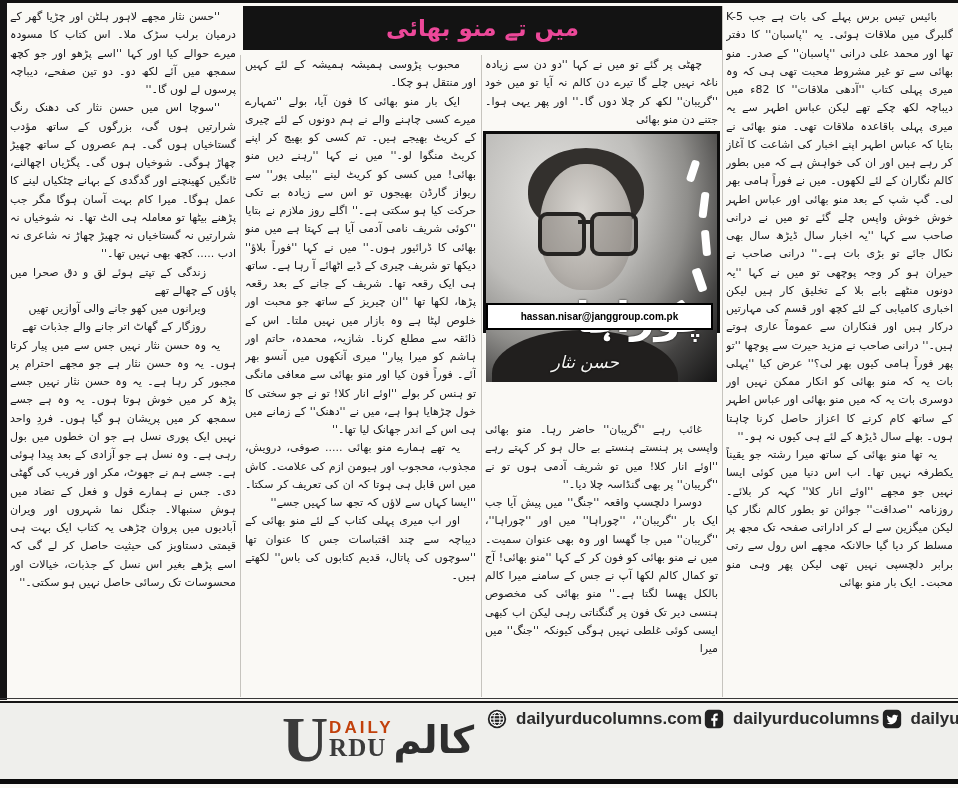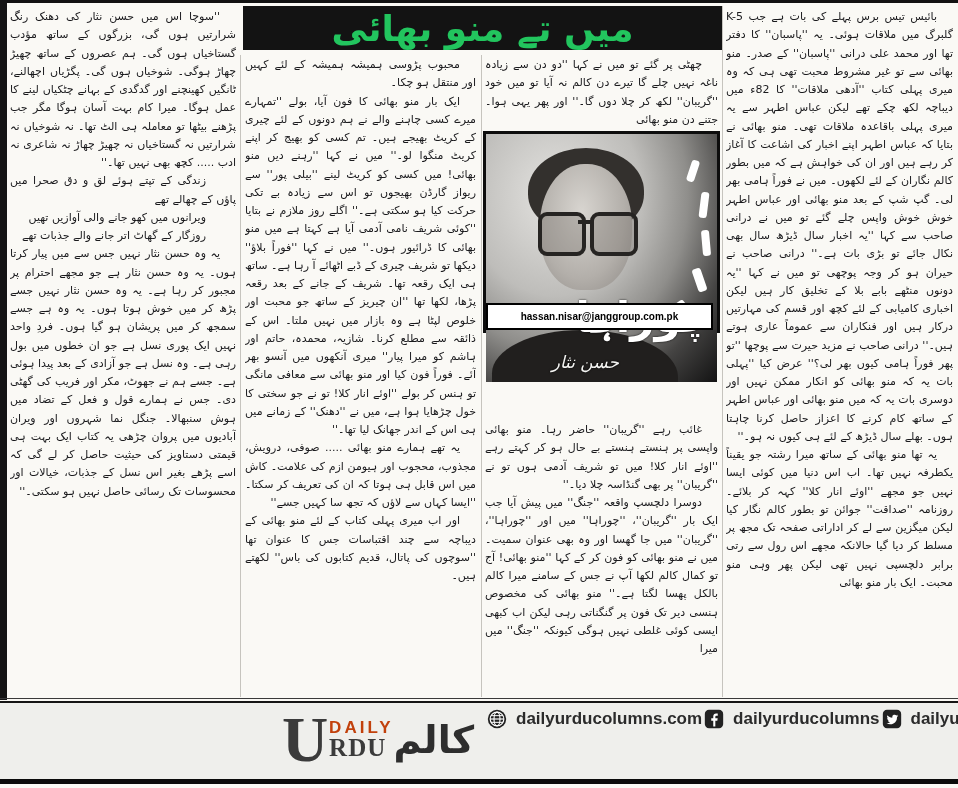--- a/index.html
+++ b/index.html
@@ -16,21 +16,21 @@
   .vline{position:absolute;width:1px;background:#c6c4be;}
   #v1{left:722px;top:6px;height:691px;}
   #v2{left:481px;top:55px;height:642px;}
   #v3{left:240px;top:55px;height:642px;}
 
   
   .banner{
     position:absolute;left:243px;top:6px;width:479px;height:44px;background:#131313;
     display:flex;align-items:center;justify-content:center;
   }
-  .banner span{color:#22c55e;font-size:36px;font-weight:bold;direction:rtl;letter-spacing:1px;}
+  .banner span{color:#ec4899;font-size:23px;font-weight:bold;direction:rtl;letter-spacing:1px;}
 
   
   .col{
     position:absolute;direction:rtl;text-align:justify;overflow:hidden;
     font-size:11px;line-height:1.66;color:#1a1a1d;
   }
   .col p{margin:0;text-indent:16px;}
   .col p.verse{text-indent:30px;}
   #col1{left:726px;top:8px;width:227px;height:690px;}
   #col2t{left:485px;top:56px;width:233px;height:73px;}
@@ -137,20 +137,21 @@
 </div>
 
 <div class="col" id="col3">
   <p>محبوب پڑوسی ہمیشہ ہمیشہ کے لئے کہیں اور منتقل ہو چکا۔</p>
   <p>ایک بار منو بھائی کا فون آیا، بولے ''تمہارے میرے کسی چاہنے والے نے ہم دونوں کے لئے چیری کے کریٹ بھیجے ہیں۔ تم کسی کو بھیج کر اپنے کریٹ منگوا لو۔'' میں نے کہا ''رہنے دیں منو بھائی! میں کسی کو کریٹ لینے ''بیلی پور'' سے ریواز گارڈن بھیجوں تو اس سے زیادہ بے تکی حرکت کیا ہو سکتی ہے۔'' اگلے روز ملازم نے بتایا ''کوئی شریف نامی آدمی آیا ہے کہتا ہے میں منو بھائی کا ڈرائیور ہوں۔'' میں نے کہا ''فوراً بلاؤ'' دیکھا تو شریف چیری کے ڈبے اٹھائے آ رہا ہے۔ ساتھ ہی ایک رقعہ تھا۔ شریف کے جانے کے بعد رقعہ پڑھا، لکھا تھا ''ان چیریز کے ساتھ جو محبت اور خلوص لپٹا ہے وہ بازار میں نہیں ملتا۔ اس کے ذائقہ سے مطلع کرنا۔ شازیہ، محمدہ، حاتم اور ہاشم کو میرا پیار'' میری آنکھوں میں آنسو بھر آئے۔ فوراً فون کیا اور منو بھائی سے معافی مانگی تو ہنس کر بولے ''اوئے انار کلا! تو نے جو سختی کا خول چڑھایا ہوا ہے، میں نے ''دھنک'' کے زمانے میں ہی اس کے اندر جھانک لیا تھا۔''</p>
   <p>یہ تھے ہمارے منو بھائی ..... صوفی، درویش، مجذوب، محجوب اور ہیومن ازم کی علامت۔ کاش میں اس قابل ہی ہوتا کہ ان کی تعریف کر سکتا۔ ''ایسا کہاں سے لاؤں کہ تجھ سا کہیں جسے''</p>
   <p>اور اب میری پہلی کتاب کے لئے منو بھائی کے دیباچہ سے چند اقتباسات جس کا عنوان تھا ''سوچوں کی پاتال، قدیم کتابوں کی باس'' لکھتے ہیں۔</p>
 </div>
 
 <div class="col" id="col4">
+  <p>''حسن نثار مجھے لاہور ہلٹن اور چڑیا گھر کے درمیان برلب سڑک ملا۔ اس کتاب کا مسودہ میرے حوالے کیا اور کہا ''اسے پڑھو اور جو کچھ سمجھ میں آئے لکھ دو۔ دو تین صفحے، دیباچہ پرسوں لے لوں گا۔''</p>
   <p>''سوچا اس میں حسن نثار کی دھنک رنگ شرارتیں ہوں گی، بزرگوں کے ساتھ مؤدب گستاخیاں ہوں گی۔ ہم عصروں کے ساتھ چھیڑ چھاڑ ہوگی۔ شوخیاں ہوں گی۔ پگڑیاں اچھالنے، ٹانگیں کھینچنے اور گدگدی کے بہانے چٹکیاں لینے کا عمل ہوگا۔ میرا کام بہت آسان ہوگا مگر جب پڑھنے بیٹھا تو معاملہ ہی الٹ تھا۔ نہ شوخیاں نہ شرارتیں نہ گستاخیاں نہ چھیڑ چھاڑ نہ شاعری نہ ادب ..... کچھ بھی نہیں تھا۔''</p>
   <p class="verse">زندگی کے تپتے ہوئے لق و دق صحرا میں پاؤں کے چھالے تھے</p>
   <p class="verse">ویرانوں میں کھو جانے والی آوازیں تھیں</p>
   <p class="verse">روزگار کے گھاٹ اتر جانے والے جذبات تھے</p>
   <p>یہ وہ حسن نثار نہیں جس سے میں پیار کرتا ہوں۔ یہ وہ حسن نثار ہے جو مجھے احترام پر مجبور کر رہا ہے۔ یہ وہ حسن نثار نہیں جسے پڑھ کر میں خوش ہوتا ہوں۔ یہ وہ ہے جسے سمجھ کر میں پریشان ہو گیا ہوں۔ فردِ واحد نہیں ایک پوری نسل ہے جو ان خطوں میں بول رہی ہے۔ وہ نسل ہے جو آزادی کے بعد پیدا ہوئی ہے۔ جسے ہم نے جھوٹ، مکر اور فریب کی گھٹی دی۔ جس نے ہمارے قول و فعل کے تضاد میں ہوش سنبھالا۔ جنگل نما شہروں اور ویران آبادیوں میں پروان چڑھی یہ کتاب ایک بہت ہی قیمتی دستاویز کی حیثیت حاصل کر لے گی کہ اسے پڑھے بغیر اس نسل کے جذبات، خیالات اور محسوسات تک رسائی حاصل نہیں ہو سکتی۔''</p>
 </div>
 
 <div class="footer">
   <div class="brand">
     <span class="brand-u">U</span>

